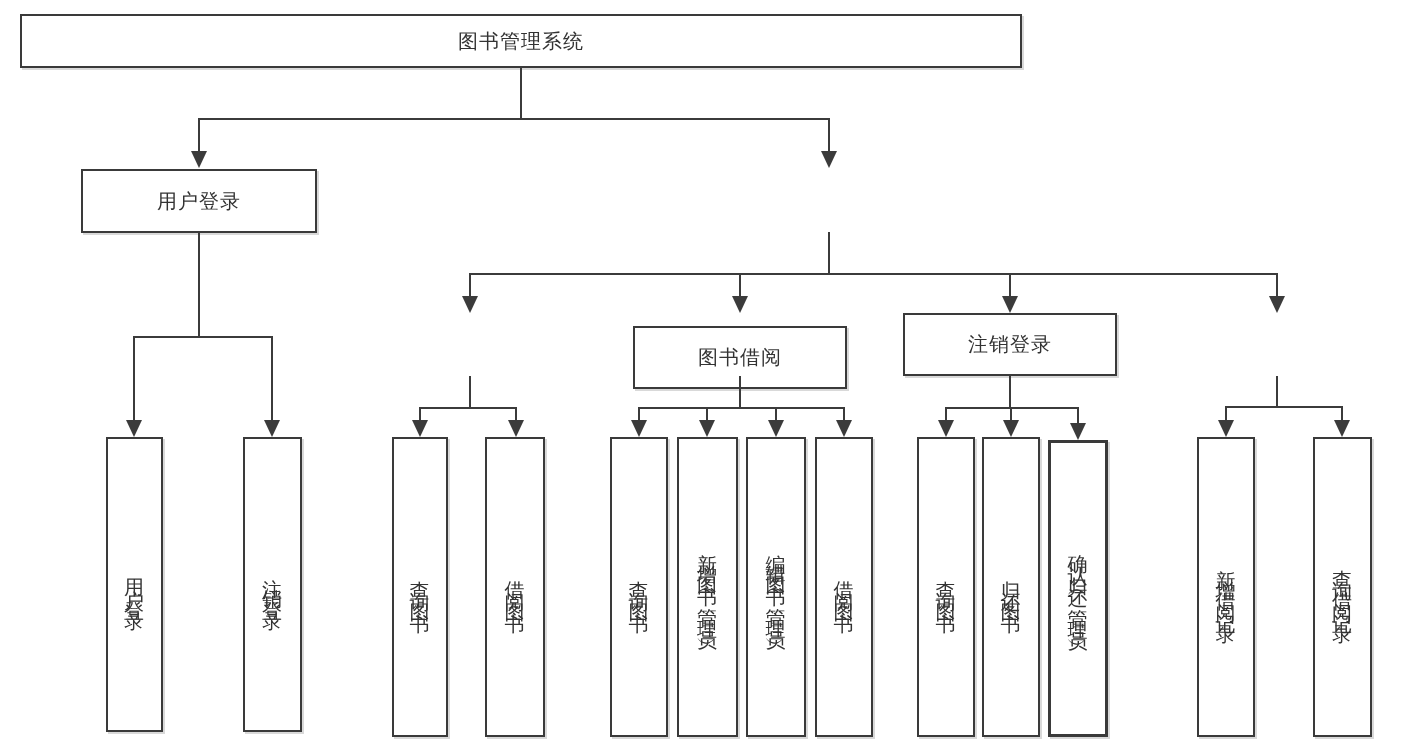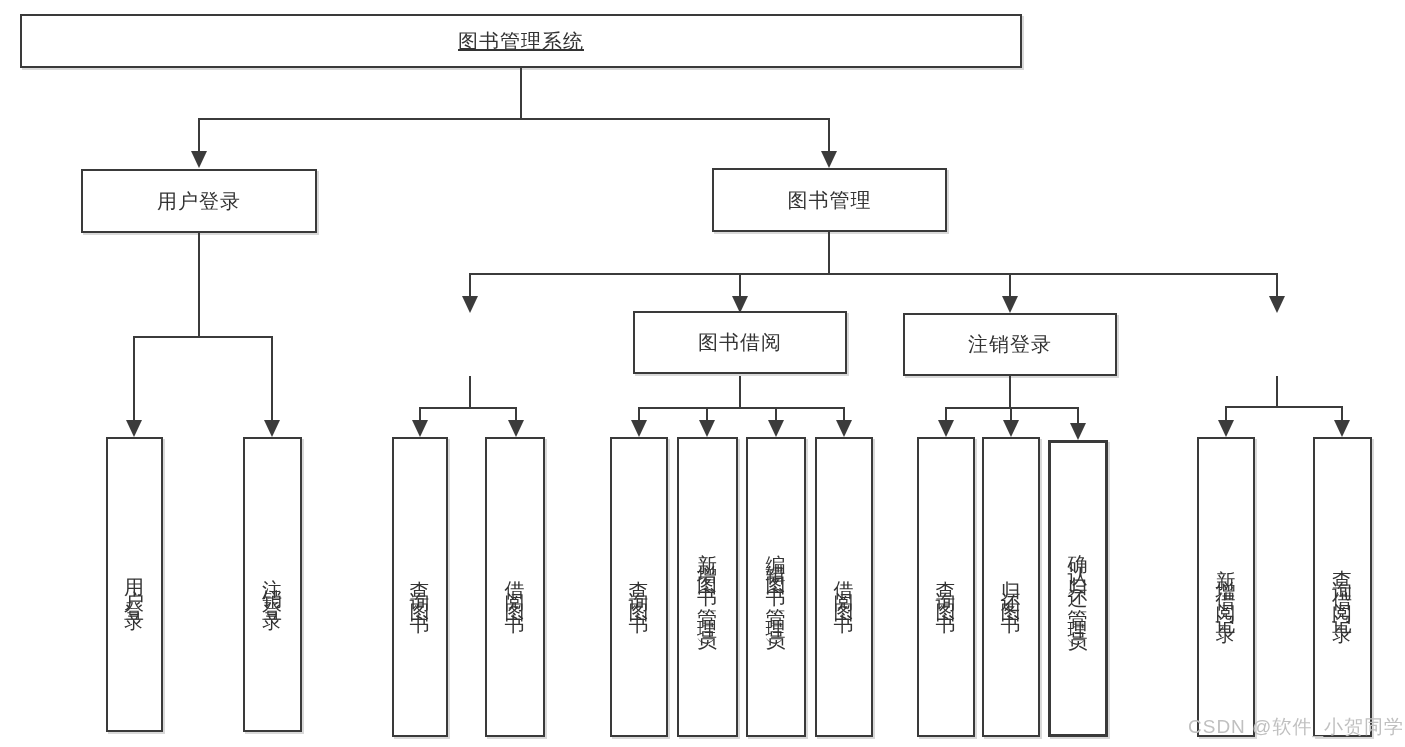--- a/index.html
+++ b/index.html
@@ -34,57 +34,54 @@
   .watermark{
     position:absolute;left:1188px;top:714px;z-index:30;
     font-size:19px;color:#c0c0c0;letter-spacing:1px;white-space:nowrap;
   }
 </style>
 </head>
 <body>
 
 <div class="stage">
 
-  <div class="hbox" style="left:20px;top:14px;width:1002px;height:54px;text-decoration:underline;">
+  <div class="hbox" style="left:20px;top:14px;width:1002px;height:54px;">
     <span>图书管理系统</span>
   </div>
 
   <div class="vline" style="left:520px;top:68px;height:50px;"></div>
   <div class="hline" style="left:199px;top:118px;width:631px;"></div>
   <div class="vline" style="left:198px;top:118px;height:34px;"></div>
   <div class="arrow" style="left:191px;top:151px;"></div>
   <div class="vline" style="left:828px;top:118px;height:34px;"></div>
   <div class="arrow" style="left:821px;top:151px;"></div>
 
   <div class="hbox" style="left:81px;top:169px;width:236px;height:64px;">
     <span>用户登录</span>
-  </div>
-  <div class="hbox" style="left:712px;top:168px;width:235px;height:64px;">
-    <span>图书管理</span>
   </div>
 
   <div class="vline" style="left:198px;top:232px;height:104px;"></div>
   <div class="hline" style="left:134px;top:336px;width:139px;"></div>
   <div class="vline" style="left:133px;top:336px;height:85px;"></div>
   <div class="arrow" style="left:126px;top:420px;"></div>
   <div class="vline" style="left:271px;top:336px;height:85px;"></div>
   <div class="arrow" style="left:264px;top:420px;"></div>
 
   <div class="vline" style="left:828px;top:232px;height:41px;"></div>
   <div class="hline" style="left:470px;top:273px;width:808px;"></div>
   <div class="vline" style="left:469px;top:273px;height:24px;"></div>
   <div class="arrow" style="left:462px;top:296px;"></div>
   <div class="vline" style="left:739px;top:273px;height:24px;"></div>
   <div class="arrow" style="left:732px;top:296px;"></div>
   <div class="vline" style="left:1009px;top:273px;height:24px;"></div>
   <div class="arrow" style="left:1002px;top:296px;"></div>
   <div class="vline" style="left:1276px;top:273px;height:24px;"></div>
   <div class="arrow" style="left:1269px;top:296px;"></div>
 
-  <div class="hbox" style="left:633px;top:311px;width:214px;height:63px;">
+  <div class="hbox" style="left:633px;top:326px;width:214px;height:63px;">
     <span>图书借阅</span>
   </div>
   <div class="hbox" style="left:903px;top:313px;width:214px;height:63px;">
     <span>注销登录</span>
   </div>
 
   <div class="vline" style="left:469px;top:376px;height:31px;"></div>
   <div class="hline" style="left:419px;top:407px;width:98px;"></div>
   <div class="vline" style="left:419px;top:407px;height:14px;"></div>
   <div class="arrow" style="left:412px;top:420px;"></div>
@@ -155,14 +152,13 @@
     <span class="vlabel">确认归还（管理员）</span>
   </div>
 
   <div class="vbox" style="left:1197px;top:437px;width:58px;height:300px;">
     <span class="vlabel">新增借阅记录</span>
   </div>
   <div class="vbox" style="left:1313px;top:437px;width:59px;height:300px;">
     <span class="vlabel">查询借阅记录</span>
   </div>
 
-  <div class="watermark">CSDN @软件_小贺同学</div>
 </div>
 
 </body></html>

